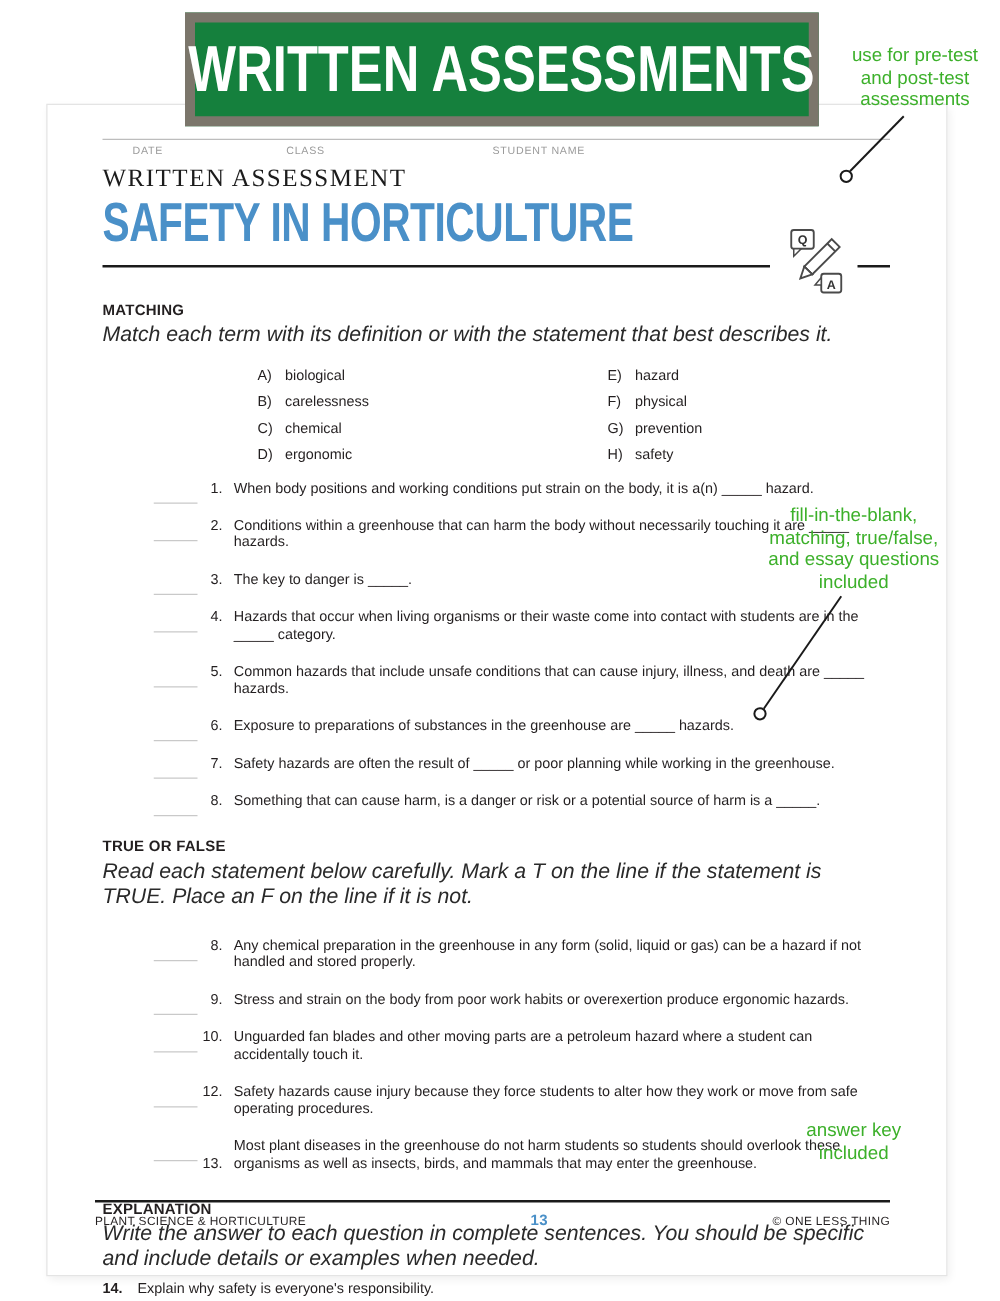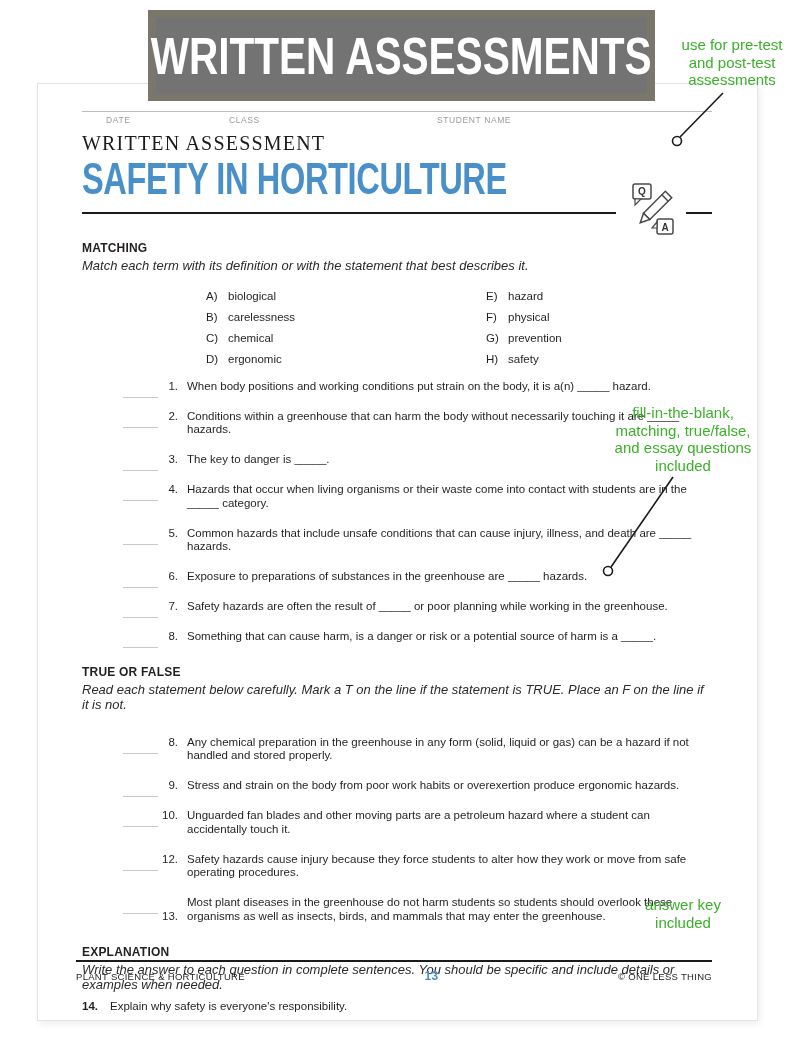--- a/index.html
+++ b/index.html
@@ -11,21 +11,21 @@
   
   .page {
     position:absolute; left:37px; top:83px; width:721px; height:938px;
     background:#fff; border:1px solid #e4e4e4; box-sizing:border-box;
     box-shadow:2px 3px 7px rgba(0,0,0,.07);
   }
 
   
   .banner {
     position:absolute; left:148px; top:10px; width:507px; height:91px;
-    background:#737373; border:8px solid #7b766b; box-sizing:border-box;
+    background:#15803d; border:8px solid #7b766b; box-sizing:border-box;
     display:flex; align-items:center; justify-content:center; z-index:6;
   }
   .banner-text {
     color:#fff; font-weight:bold; font-size:52px; white-space:nowrap;
     transform:scaleX(0.78); letter-spacing:0px;
   }
 
   
   .ann {
     position:absolute; color:#3cb02a; font-weight:normal; font-size:15px;
@@ -38,42 +38,42 @@
   svg.pointers { position:absolute; left:0; top:0; z-index:5; pointer-events:none; }
 
   
   .header-row {
     position:relative; margin:27px 45px 0 44px;
     border-top:1px solid #bdbdbd; height:15px;
   }
   .hdr-label {
     position:absolute; top:3px; font-size:8.5px; color:#9a9a9a; letter-spacing:.6px;
   }
-  #hdr-date { left:0;padding-left:24px; } #hdr-class { left:147px; } #hdr-student { left:312px;margin-left:43px; }
+  #hdr-date { left:0;padding-left:24px; } #hdr-class { left:147px; } #hdr-student { left:312px; }
 
   
   .title-block { margin:5px 45px 0 44px; }
   .eyebrow {
     font-family:Liberation Serif, serif; font-size:20px; letter-spacing:1.2px;
     color:#1c1c1c;
   }
   .big-title {
     color:#4a90c8; font-weight:bold; font-size:44px; line-height:.95;
     transform:scaleX(0.74); transform-origin:left center; white-space:nowrap;
     margin-top:3px; letter-spacing:-.5px;
   }
   .title-rule { position:relative; margin:12px 45px 0 44px; height:2px; }
   .rl-left  { position:absolute; left:0; right:96px; top:0; border-top:2px solid #1a1a1a; }
   .rl-right { position:absolute; right:0; width:26px; top:0; border-top:2px solid #1a1a1a; }
   .qa-icon  { position:absolute; right:32px; top:-31px; }
 
   
   .sect { margin:0 45px 0 44px; }
   .sect-head { font-size:12px; font-weight:bold; letter-spacing:.2px; }
-  .instruction { font-style:italic; font-size:13px; margin-top:3px; color:#2a2a2a; }
+  .instruction { font-style:italic; font-size:17px; margin-top:3px; color:#2a2a2a; }
 
   .options {
     margin:17px 0 0 124px; display:grid; grid-template-columns:280px auto;
     grid-template-rows:repeat(4, auto); grid-auto-flow:column; row-gap:9px;
     font-size:11.5px;
   }
   .opt { display:flex; }
   .opt-letter { width:22px; flex:none; }
 
   .questions { margin-top:15px; margin-left:70px; font-size:11.5px; }

